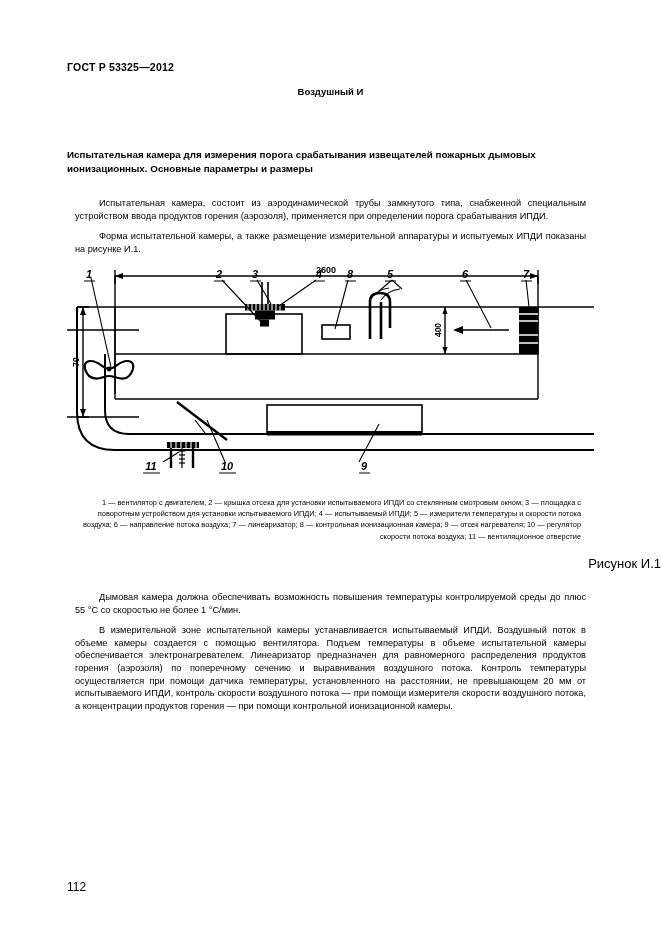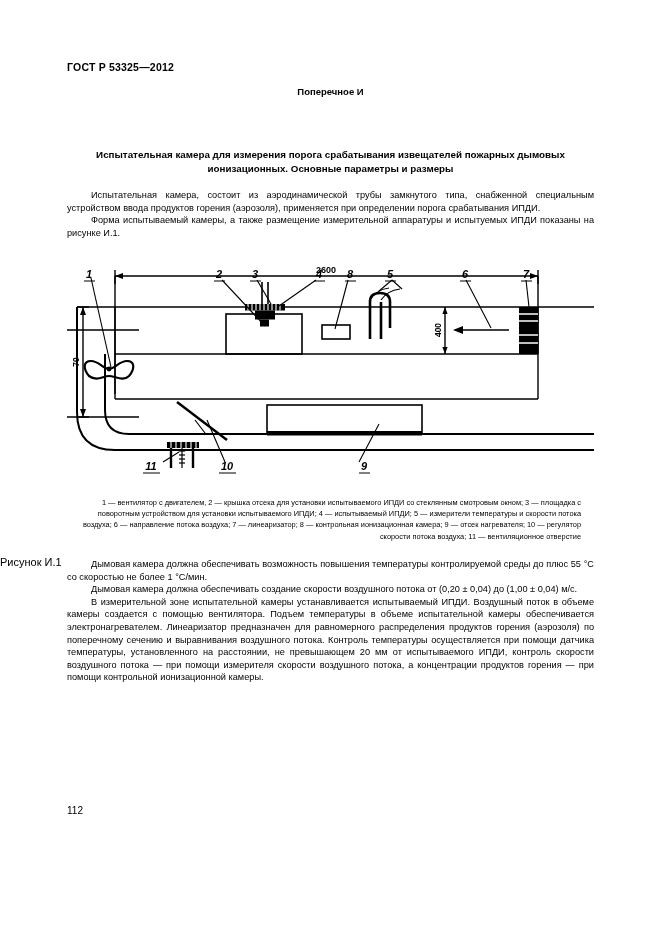--- a/index.html
+++ b/index.html
@@ -49,41 +49,40 @@
     font-size: 9.5px;
     font-weight: bold;
     line-height: 13px;
   }
 
   .doc-title {
     position: absolute;
     left: 67px;
     top: 148px;
     width: 527px;
-    text-align: center;
     font-size: 9.8px;
     font-weight: bold;
     line-height: 13.5px;
   }
 
   
   .body-text {
     position: absolute;
     left: 67px;
     width: 527px;
     font-size: 9.2px;
     line-height: 12.6px;
     text-align: justify;
   }
   .body-text p {
-    margin: 0;
+    margin: 8px;
     text-indent: 24px;
   }
   #para-top { top: 189px; }
-  #para-bottom { top: 558px; }
+  #para-bottom { top: 583px; }
 
   
   .figure {
     position: absolute;
     left: 67px;
     top: 262px;
     width: 527px;
     height: 230px;
   }
   .figure svg { display: block; }
@@ -95,47 +94,47 @@
     width: 501px;
     font-size: 7.4px;
     line-height: 11.2px;
     text-align: right;
   }
   .fig-caption {
     position: absolute;
     left: 0;
     top: 556px;
     width: 661px;
-    text-align: left;
-    font-size: 11px;
+    text-align: right;
+    font-size: 13px;
   }
 
   .page-number {
     position: absolute;
     left: 67px;
-    top: 805px;
-    font-size: 10px;
+    top: 880px;
+    font-size: 12px;
   }
 </style>
 </head>
 <body>
 
 <div class="page">
 
   <div class="std-header">ГОСТ Р 53325—2012</div>
 
   <div class="appendix-block">
-    <div class="appendix-title">Поперечное И</div>
+    <div class="appendix-title">Воздушный И</div>
   </div>
 
   <div class="doc-title">Испытательная камера для измерения порога срабатывания извещателей пожарных дымовых ионизационных. Основные параметры и размеры</div>
 
   <div class="body-text" id="para-top">
     <p>Испытательная камера, состоит из аэродинамической трубы замкнутого типа, снабженной специальным устройством ввода продуктов горения (аэрозоля), применяется при определении порога срабатывания ИПДИ.</p>
-    <p>Форма испытываемый камеры, а также размещение измерительной аппаратуры и испытуемых ИПДИ показаны на рисунке И.1.</p>
+    <p>Форма испытательной камеры, а также размещение измерительной аппаратуры и испытуемых ИПДИ показаны на рисунке И.1.</p>
   </div>
 
   <div class="figure">
     <svg width="527" height="230" viewBox="0 0 527 230" xmlns="http://www.w3.org/2000/svg">
       <g fill="none" stroke="#000" stroke-width="1.4" stroke-linecap="butt">
 
         <line x1="48" y1="14" x2="471" y2="14"></line>
         <line x1="48" y1="8" x2="48" y2="22"></line>
         <line x1="471" y1="8" x2="471" y2="22"></line>
 
@@ -300,19 +299,18 @@
         </g>
       </g>
     </svg>
   </div>
 
   <div class="fig-legend">1 — вентилятор с двигателем, 2 — крышка отсека для установки испытываемого ИПДИ со стеклянным смотровым окном; 3 — площадка с поворотным устройством для установки испытываемого ИПДИ; 4 — испытываемый ИПДИ; 5 — измерители температуры и скорости потока воздуха; 6 — направление потока воздуха; 7 — линеаризатор; 8 — контрольная ионизационная камера; 9 — отсек нагревателя; 10 — регулятор скорости потока воздуха; 11 — вентиляционное отверстие</div>
   <div class="fig-caption">Рисунок И.1</div>
 
   <div class="body-text" id="para-bottom">
     <p>Дымовая камера должна обеспечивать возможность повышения температуры контролируемой среды до плюс 55 °С со скоростью не более 1 °С/мин.</p>
-    <p>Дымовая камера должна обеспечивать создание скорости воздушного потока от (0,20 ± 0,04) до (1,00 ± 0,04) м/с.</p>
     <p>В измерительной зоне испытательной камеры устанавливается испытываемый ИПДИ. Воздушный поток в объеме камеры создается с помощью вентилятора. Подъем температуры в объеме испытательной камеры обеспечивается электронагревателем. Линеаризатор предназначен для равномерного распределения продуктов горения (аэрозоля) по поперечному сечению и выравнивания воздушного потока. Контроль температуры осуществляется при помощи датчика температуры, установленного на расстоянии, не превышающем 20 мм от испытываемого ИПДИ, контроль скорости воздушного потока — при помощи измерителя скорости воздушного потока, а концентрации продуктов горения — при помощи контрольной ионизационной камеры.</p>
   </div>
 
   <div class="page-number">112</div>
 
 </div>
 
 </body></html>

